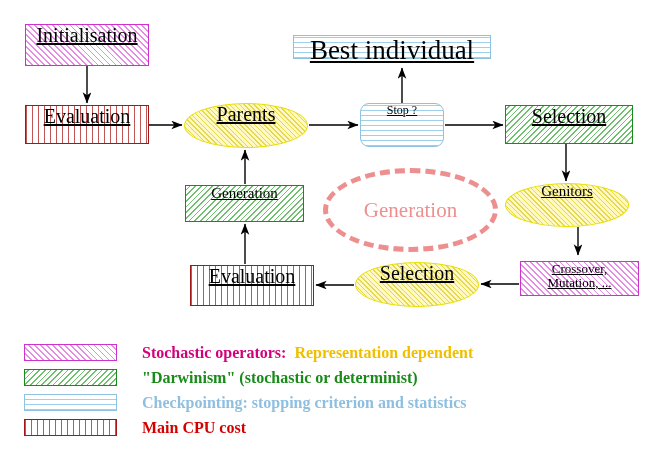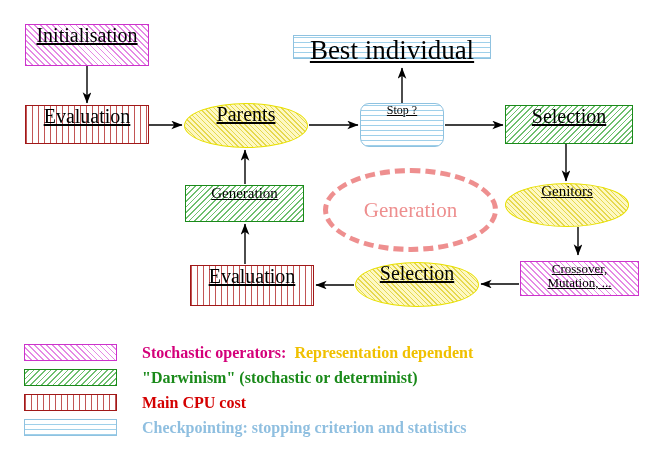--- a/index.html
+++ b/index.html
@@ -200,22 +200,22 @@
   <div id="legend">
       <div class="legend-row">
         <div class="swatch box fill-magenta"></div>
         <div class="legend-text"><span style="color: rgb(212, 0, 122);">Stochastic operators:  </span><span style="color: rgb(240, 192, 0);">Representation dependent</span></div>
       </div>
       <div class="legend-row">
         <div class="swatch box fill-green"></div>
         <div class="legend-text"><span style="color: rgb(26, 138, 26);">"Darwinism" (stochastic or determinist)</span></div>
       </div>
       <div class="legend-row">
+        <div class="swatch box fill-blue"></div>
+        <div class="legend-text"><span style="color: rgb(143, 191, 224);">Checkpointing: stopping criterion and statistics</span></div>
+      </div>
+      <div class="legend-row">
         <div class="swatch box fill-red"></div>
         <div class="legend-text"><span style="color: rgb(212, 0, 0);">Main CPU cost</span></div>
       </div>
-      <div class="legend-row">
-        <div class="swatch box fill-blue"></div>
-        <div class="legend-text"><span style="color: rgb(143, 191, 224);">Checkpointing: stopping criterion and statistics</span></div>
-      </div>
     </div>
 
 </div>
 
 </body></html>

